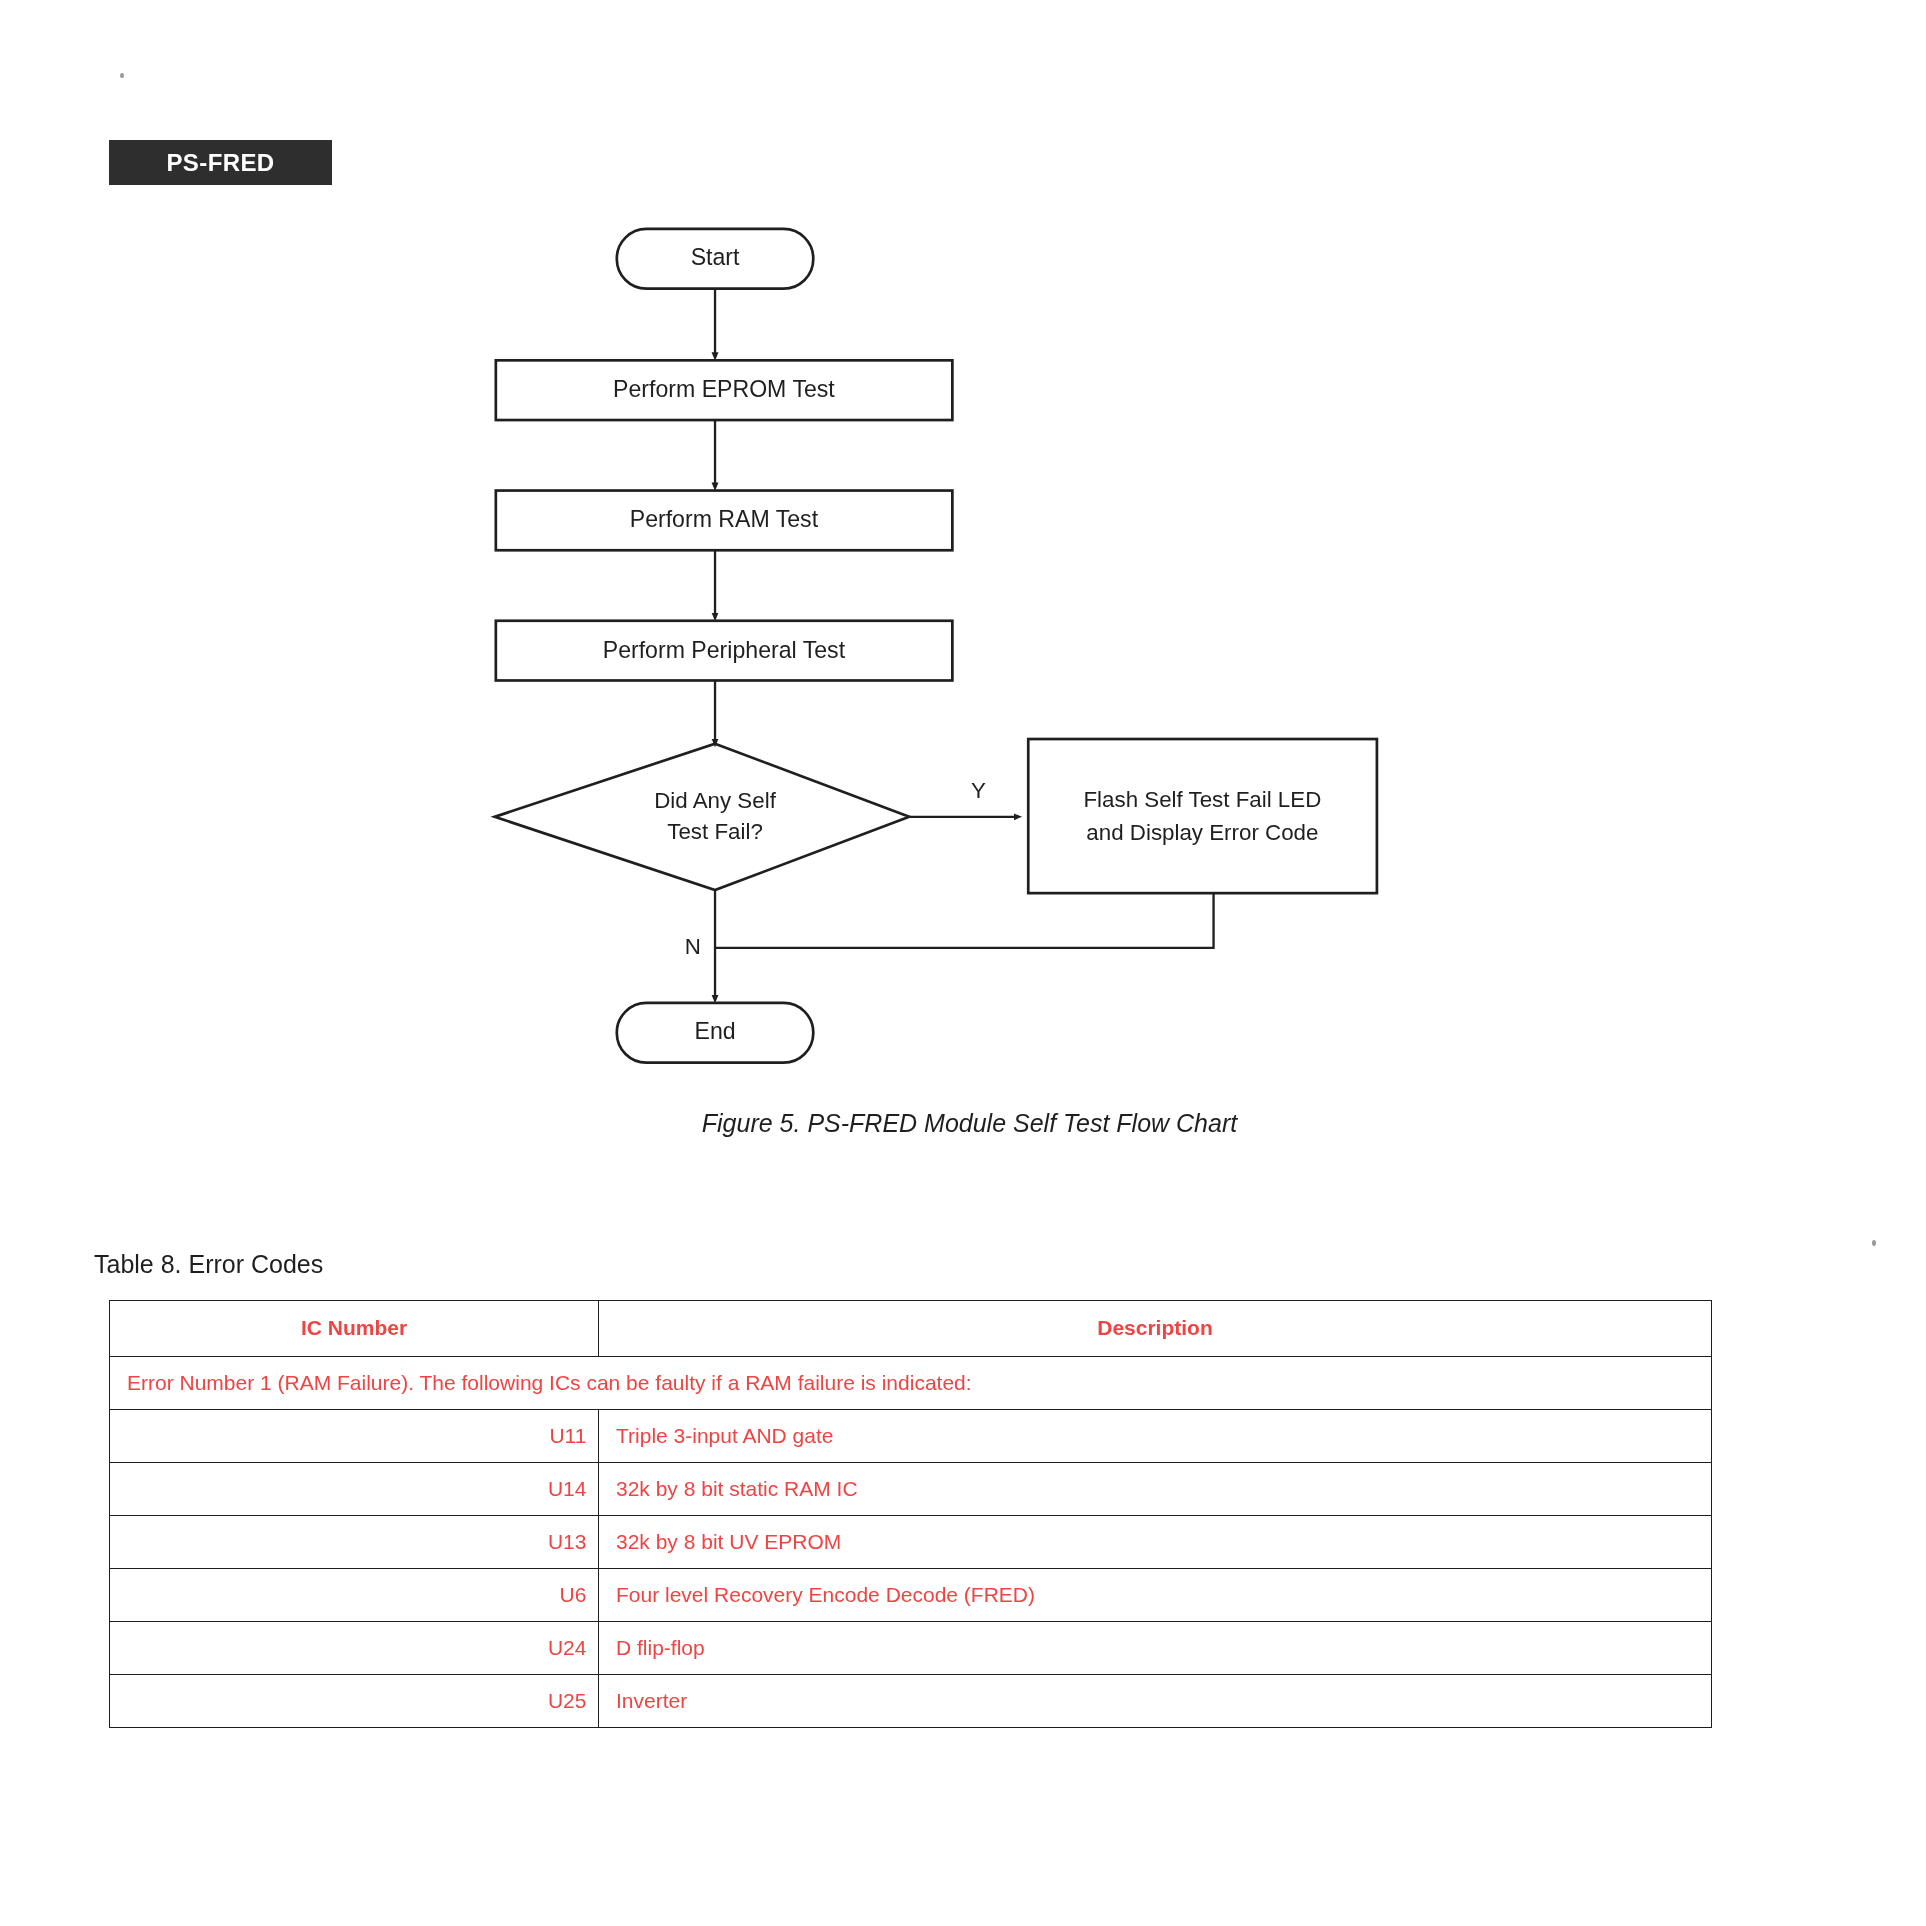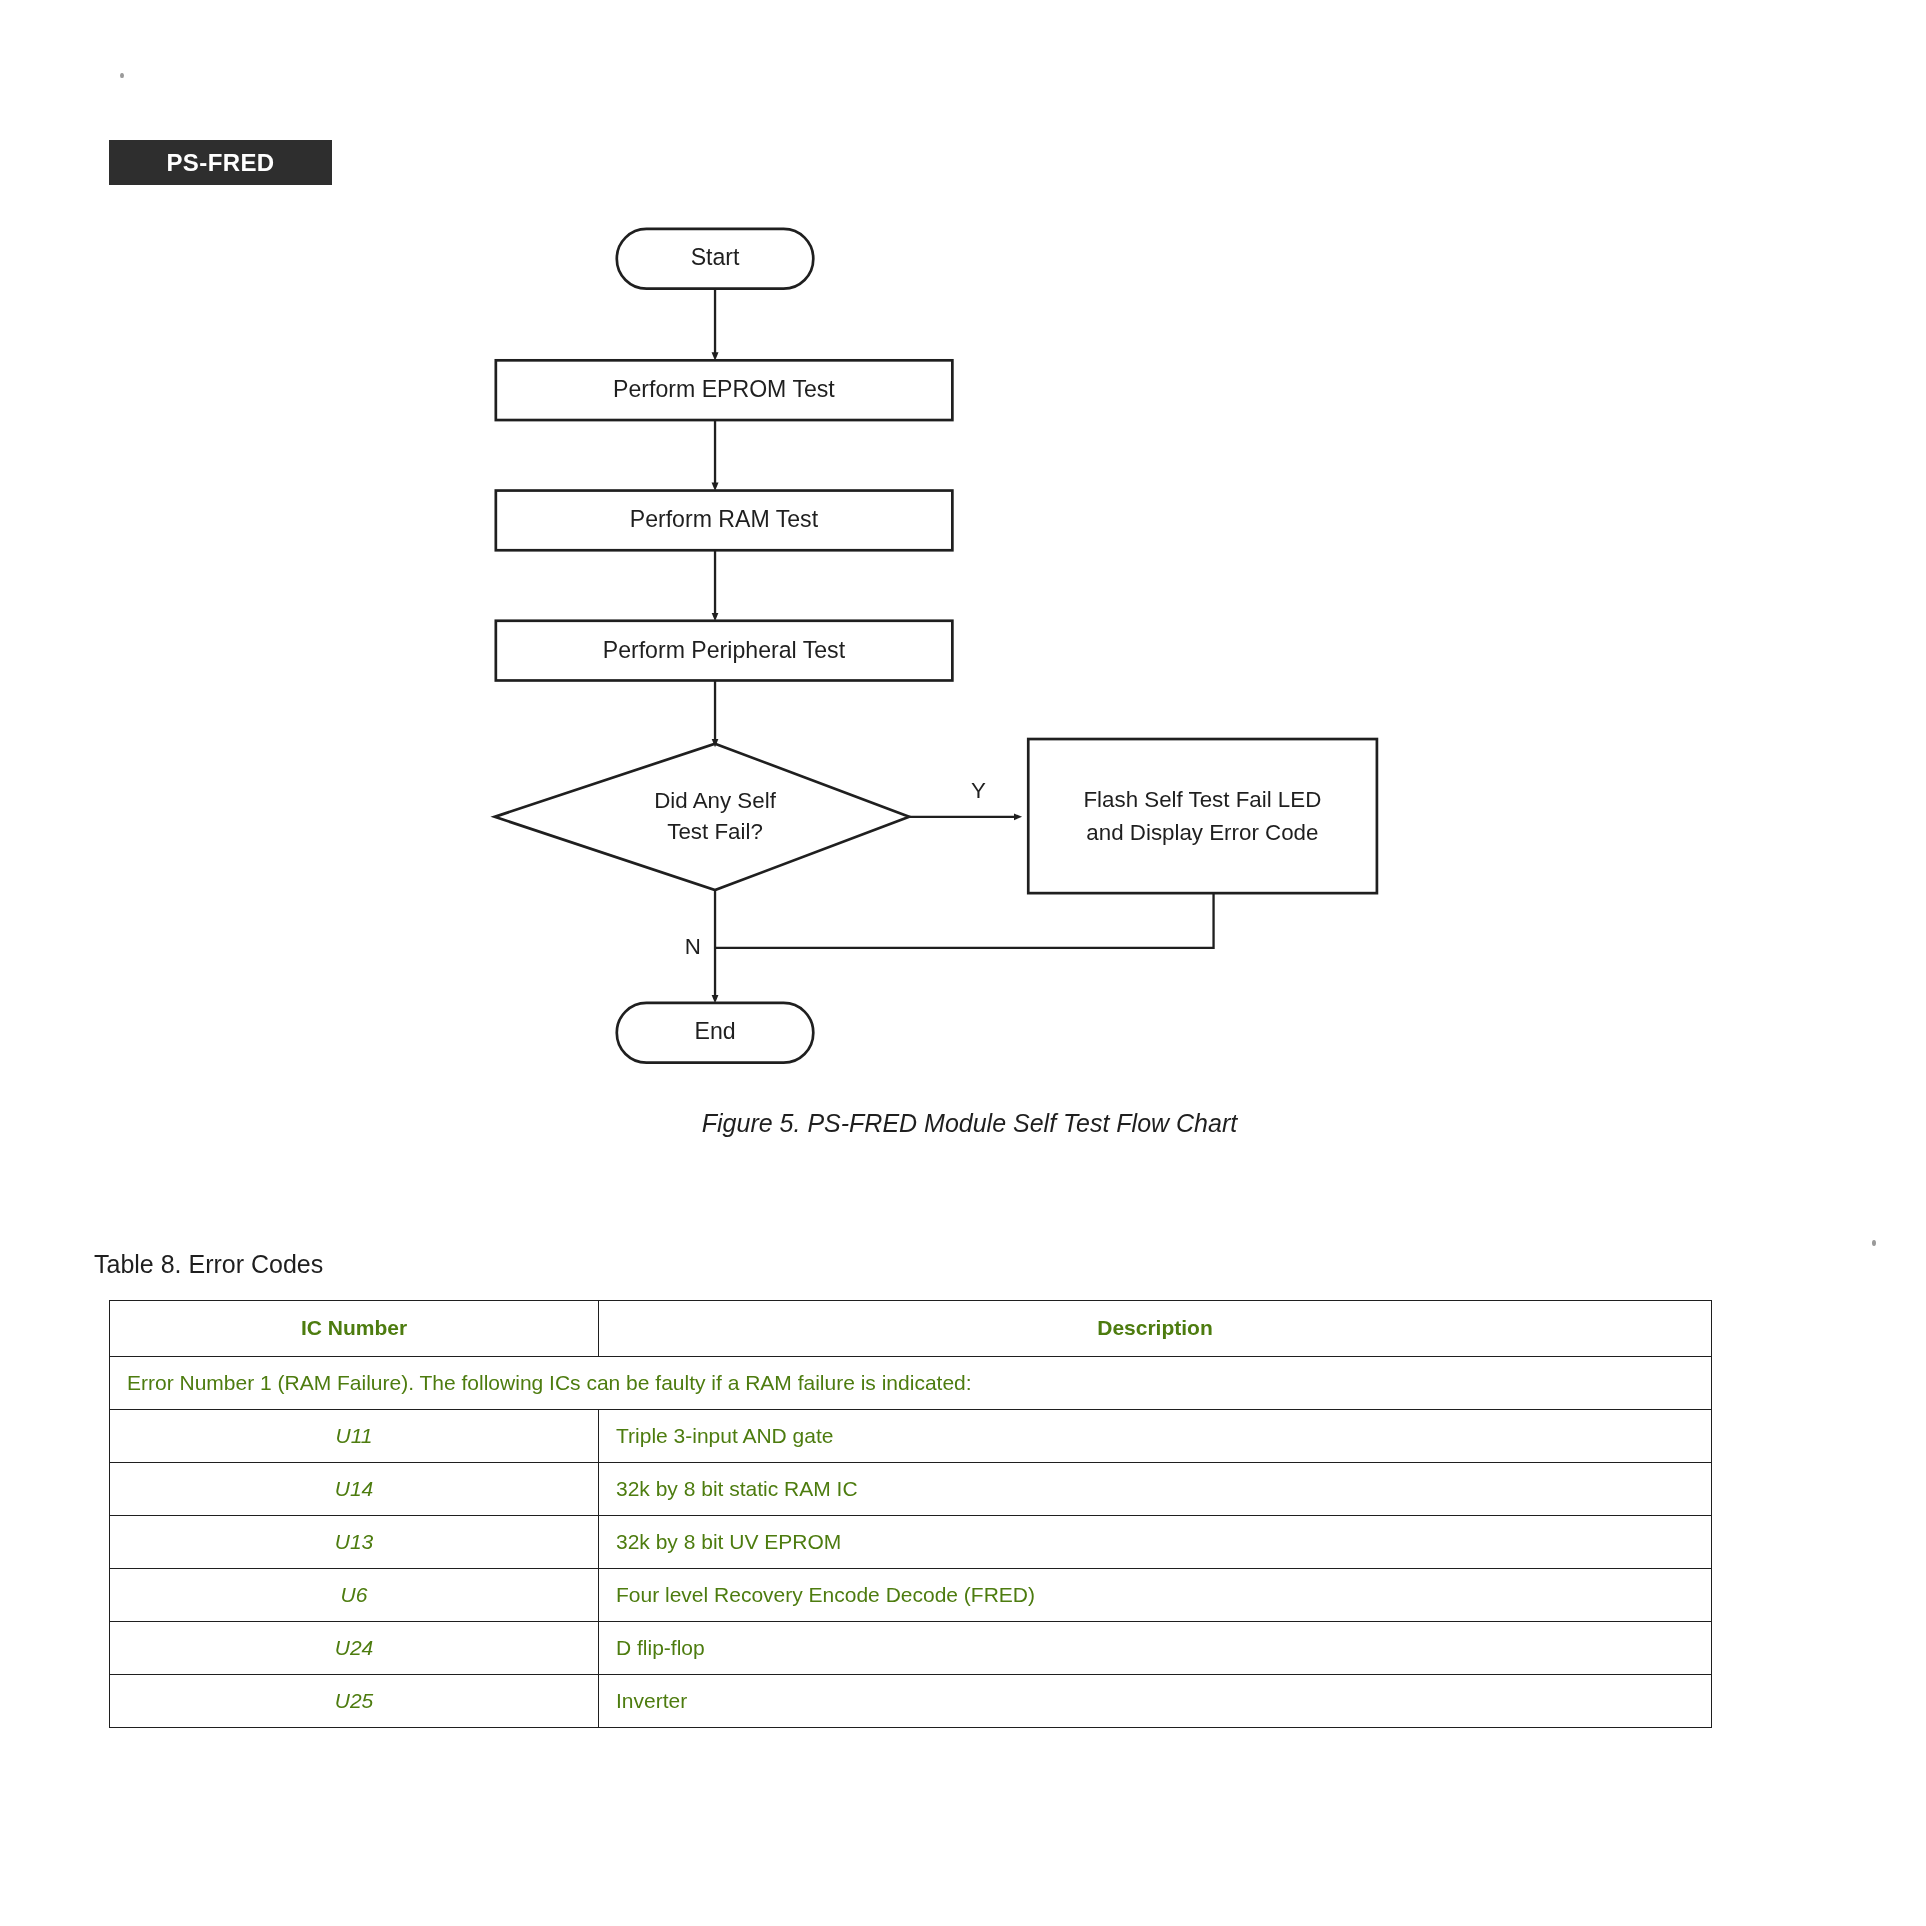--- a/index.html
+++ b/index.html
@@ -93,34 +93,33 @@
     position: absolute;
     left: 109px;
     top: 1300px;
     width: 1603px;
     border-collapse: collapse;
     table-layout: fixed;
   }
   .err-table td, .err-table th {
     border: 1.5px solid #1f1f1f;
     font-size: 21px;
-    color: #4d7c0f;
+    color: #ef4444;
     padding: 14px 11.6px;
     vertical-align: middle;
     font-weight: normal;
   }
   .col-ic { width: 489px; }
   .err-table th {
     font-weight: bold;
     text-align: center;
     padding: 15.4px 11.6px;
   }
   td.ic-cell {
-    text-align: center;
-    font-style: italic;
+    text-align: right;
   }
   td.desc-cell {
     text-align: left;
     padding-left: 17px;
     margin-left: 34px;
   }
   td.section-cell {
     text-align: left;
     padding-left: 17px;
   }

